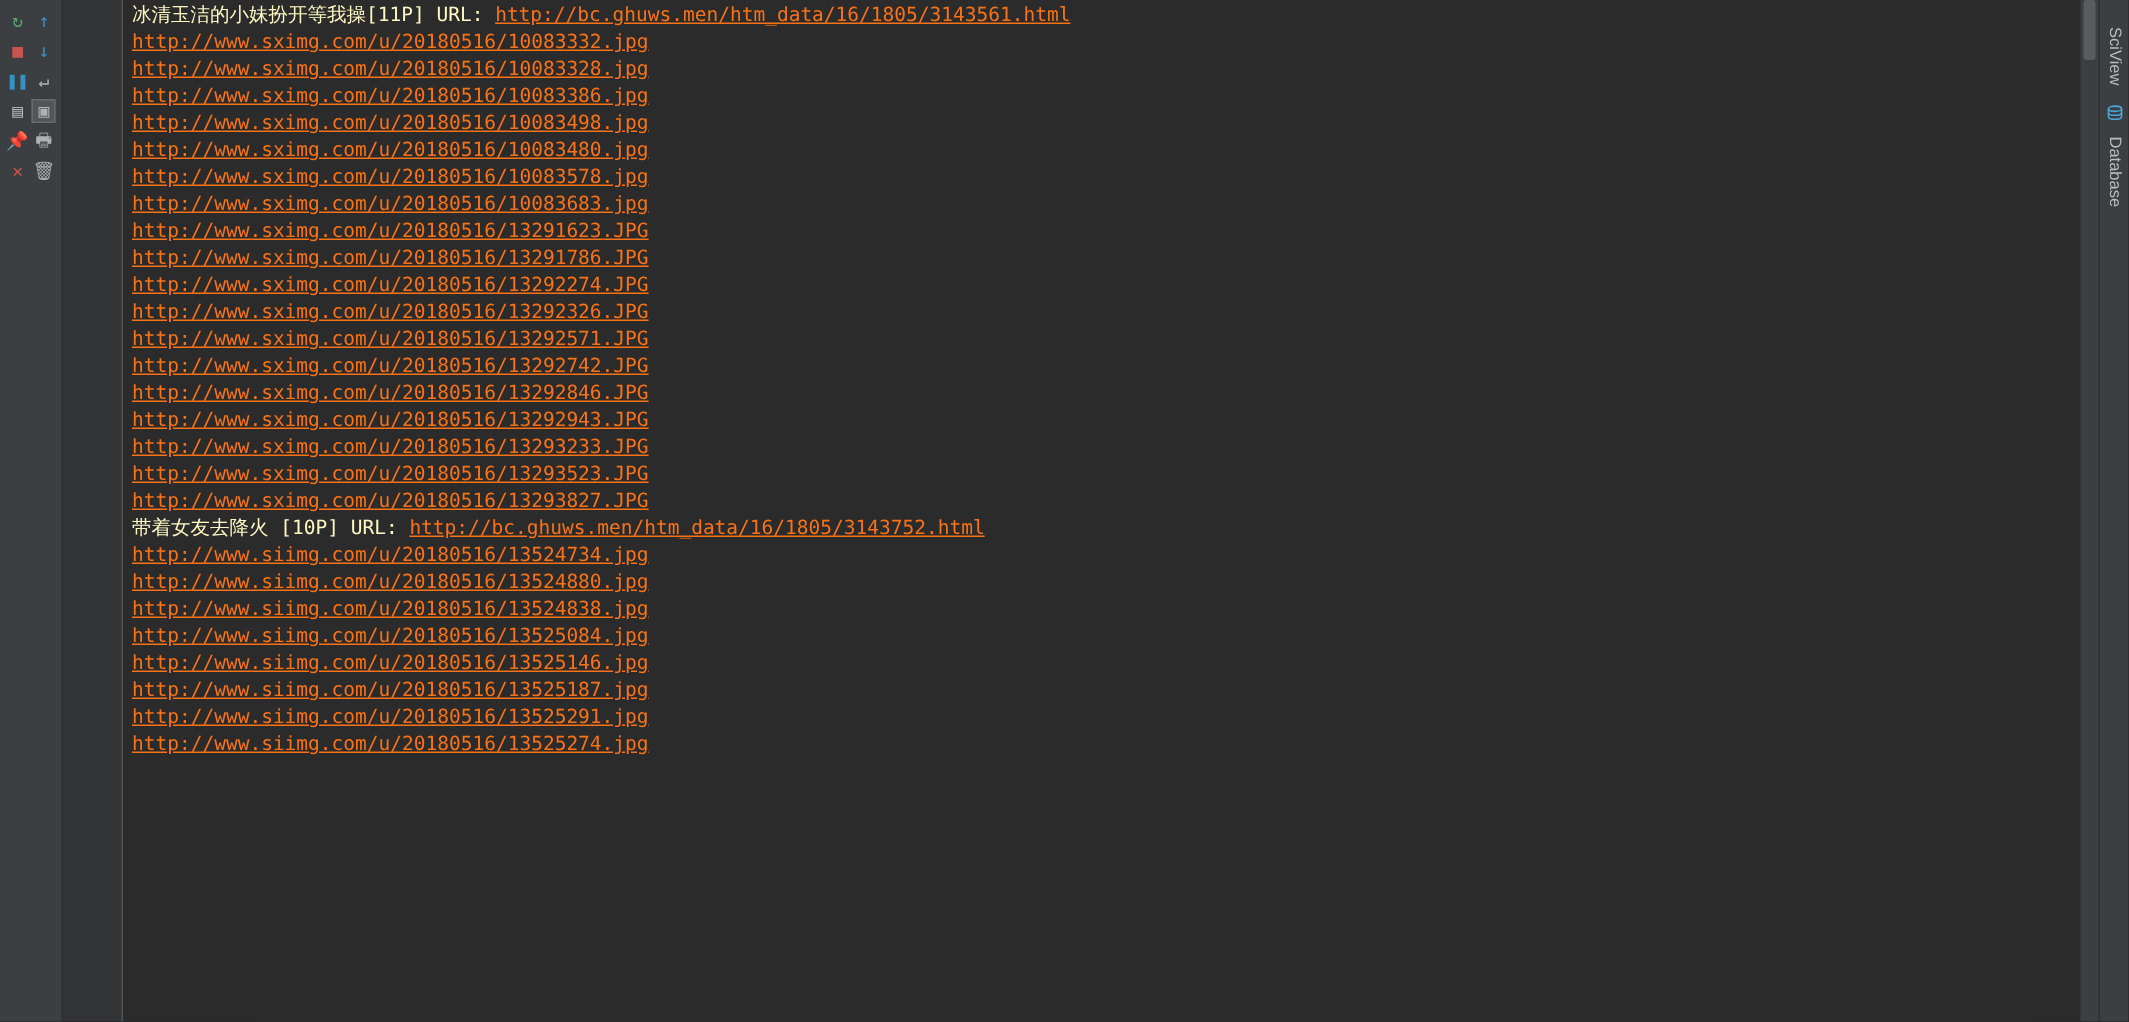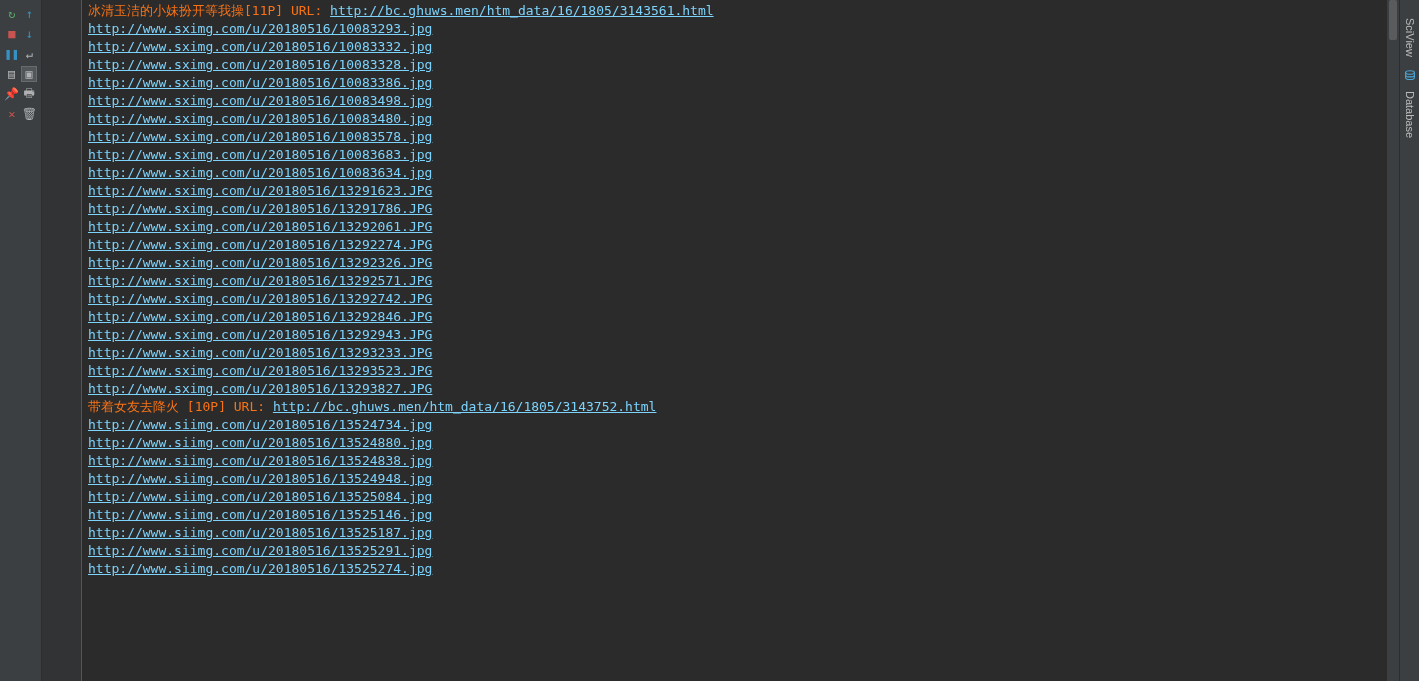--- a/index.html
+++ b/index.html
@@ -44,25 +44,25 @@
 .console {
   flex: 1;
   background: #2b2b2b;
   padding: 2px 6px;
   overflow: hidden;
   line-height: 18px;
   white-space: nowrap;
 }
 .line { height: 18px; }
 .link {
-  color: #7dd3fc;
+  color: #f97316;
   text-decoration: underline;
   cursor: pointer;
 }
-.plain { color: #f97316; }
+.plain { color: #fef9c3; }
 .scrollbar-track {
   width: 12px;
   background: #3c3f41;
   position: relative;
 }
 .scrollbar-thumb {
   position: absolute;
   left: 2px;
   width: 8px;
   top: 0;
@@ -131,46 +131,42 @@
   <div class="tb-row">
     <span class="tb-icon ic-close">✕</span>
     <span class="tb-icon ic-gray">🗑</span>
   </div>
 </div>
 
 <div class="gutter"></div>
 
 <div class="console" id="console">
     <div class="line"><span class="plain">冰清玉洁的小妹扮开等我操[11P] URL: </span><span class="link">http://bc.ghuws.men/htm_data/16/1805/3143561.html</span></div>
-    <div class="line"><span class="link">http://www.sximg.com/u/20180516/10083293.jpg</span></div>
     <div class="line"><span class="link">http://www.sximg.com/u/20180516/10083332.jpg</span></div>
     <div class="line"><span class="link">http://www.sximg.com/u/20180516/10083328.jpg</span></div>
     <div class="line"><span class="link">http://www.sximg.com/u/20180516/10083386.jpg</span></div>
     <div class="line"><span class="link">http://www.sximg.com/u/20180516/10083498.jpg</span></div>
     <div class="line"><span class="link">http://www.sximg.com/u/20180516/10083480.jpg</span></div>
     <div class="line"><span class="link">http://www.sximg.com/u/20180516/10083578.jpg</span></div>
     <div class="line"><span class="link">http://www.sximg.com/u/20180516/10083683.jpg</span></div>
-    <div class="line"><span class="link">http://www.sximg.com/u/20180516/10083634.jpg</span></div>
     <div class="line"><span class="link">http://www.sximg.com/u/20180516/13291623.JPG</span></div>
     <div class="line"><span class="link">http://www.sximg.com/u/20180516/13291786.JPG</span></div>
-    <div class="line"><span class="link">http://www.sximg.com/u/20180516/13292061.JPG</span></div>
     <div class="line"><span class="link">http://www.sximg.com/u/20180516/13292274.JPG</span></div>
     <div class="line"><span class="link">http://www.sximg.com/u/20180516/13292326.JPG</span></div>
     <div class="line"><span class="link">http://www.sximg.com/u/20180516/13292571.JPG</span></div>
     <div class="line"><span class="link">http://www.sximg.com/u/20180516/13292742.JPG</span></div>
     <div class="line"><span class="link">http://www.sximg.com/u/20180516/13292846.JPG</span></div>
     <div class="line"><span class="link">http://www.sximg.com/u/20180516/13292943.JPG</span></div>
     <div class="line"><span class="link">http://www.sximg.com/u/20180516/13293233.JPG</span></div>
     <div class="line"><span class="link">http://www.sximg.com/u/20180516/13293523.JPG</span></div>
     <div class="line"><span class="link">http://www.sximg.com/u/20180516/13293827.JPG</span></div>
     <div class="line"><span class="plain">带着女友去降火 [10P] URL: </span><span class="link">http://bc.ghuws.men/htm_data/16/1805/3143752.html</span></div>
     <div class="line"><span class="link">http://www.siimg.com/u/20180516/13524734.jpg</span></div>
     <div class="line"><span class="link">http://www.siimg.com/u/20180516/13524880.jpg</span></div>
     <div class="line"><span class="link">http://www.siimg.com/u/20180516/13524838.jpg</span></div>
-    <div class="line"><span class="link">http://www.siimg.com/u/20180516/13524948.jpg</span></div>
     <div class="line"><span class="link">http://www.siimg.com/u/20180516/13525084.jpg</span></div>
     <div class="line"><span class="link">http://www.siimg.com/u/20180516/13525146.jpg</span></div>
     <div class="line"><span class="link">http://www.siimg.com/u/20180516/13525187.jpg</span></div>
     <div class="line"><span class="link">http://www.siimg.com/u/20180516/13525291.jpg</span></div>
     <div class="line"><span class="link">http://www.siimg.com/u/20180516/13525274.jpg</span></div>
   </div>
 
 <div class="scrollbar-track">
   <div class="scrollbar-thumb"></div>
 </div>

